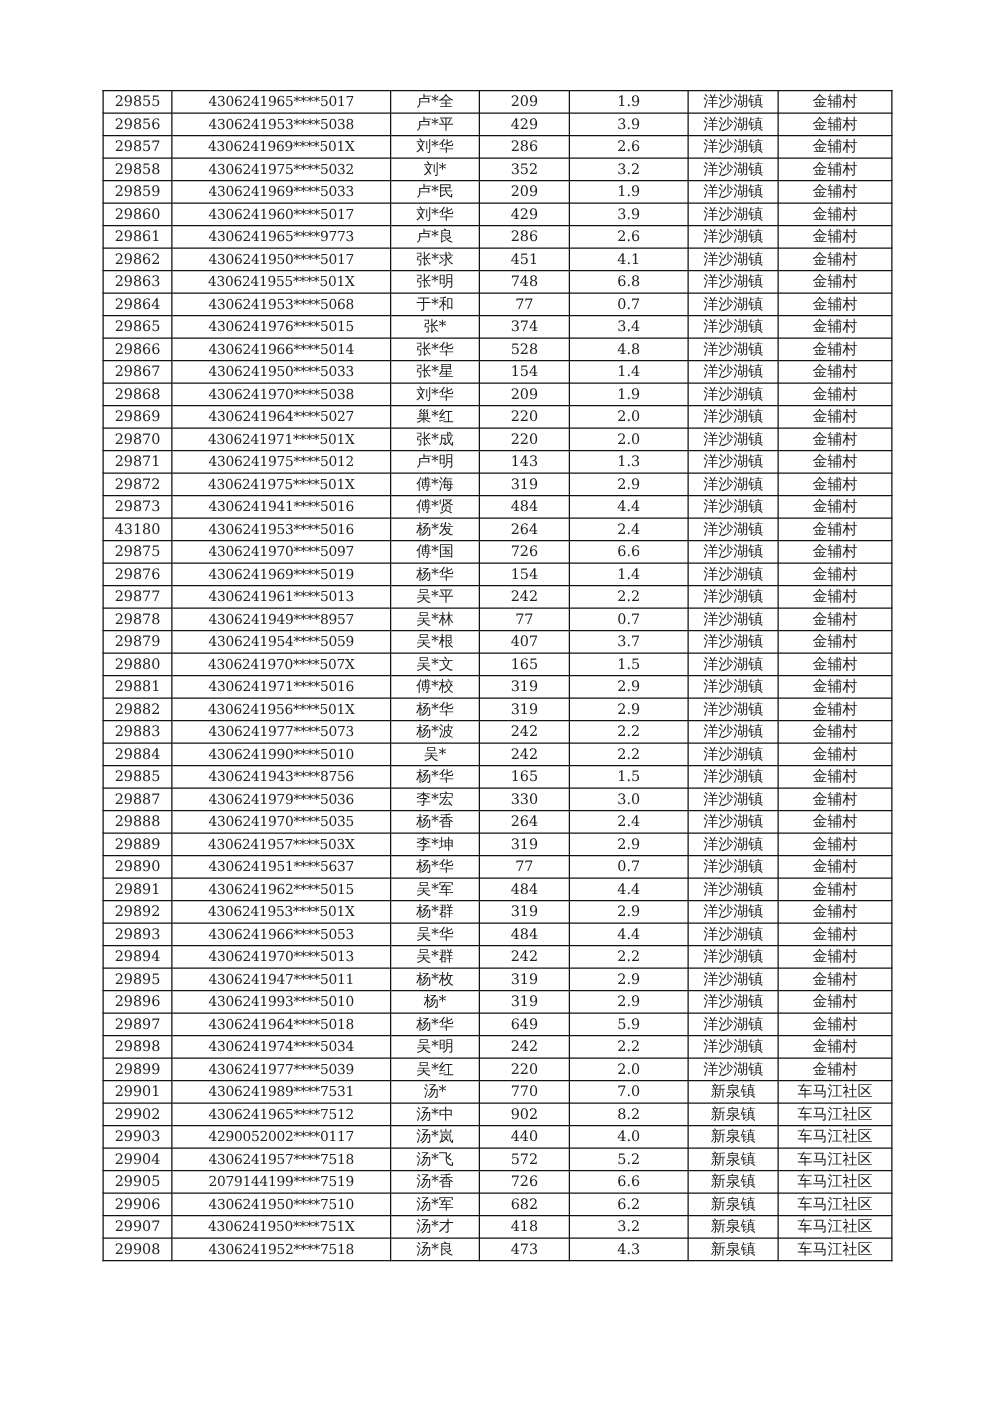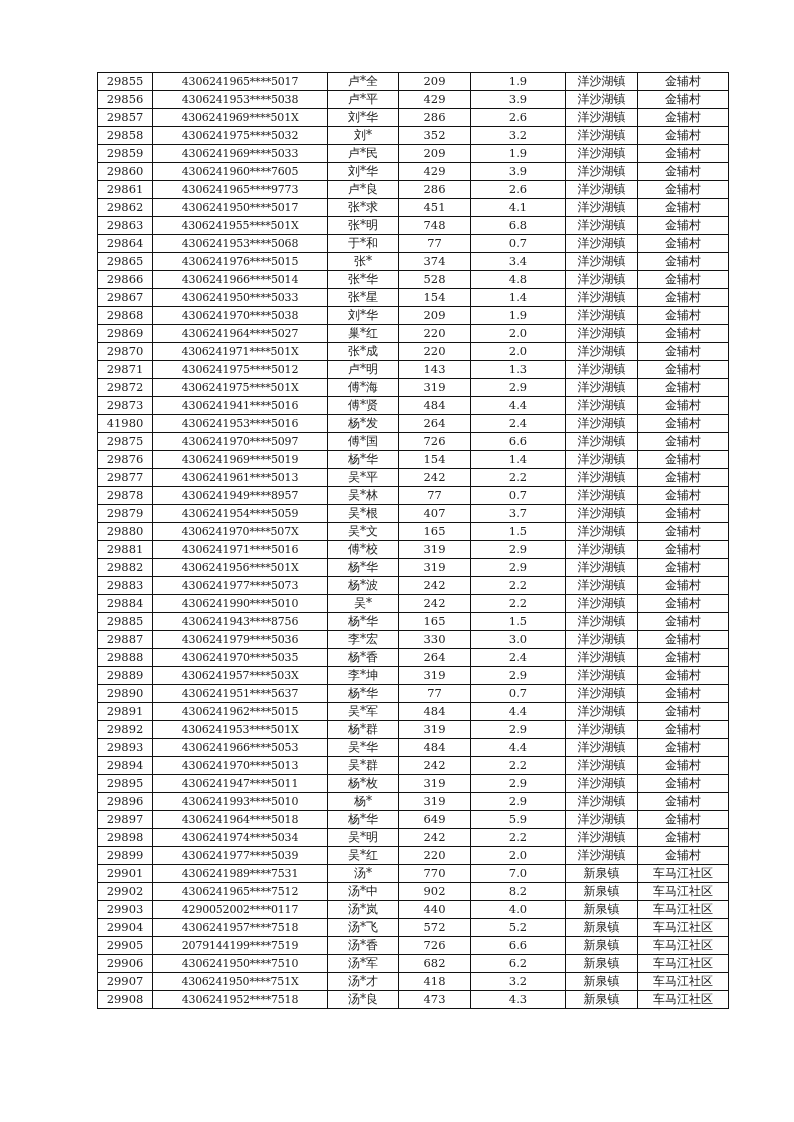--- a/index.html
+++ b/index.html
@@ -1,18 +1,18 @@
 <!DOCTYPE html>
 <html><head>
 <meta charset="utf-8">
 <style>
   html, body { margin: 0; padding: 0; background: #ffffff; }
   body { width: 794px; height: 1122px; position: relative; overflow: hidden;
          font-family: "DejaVu Serif", "Liberation Serif", serif; color: #222; }
-  #sheet { position: absolute; left: 97px; top: 72px; border-collapse: collapse;
+  #sheet { position: absolute; left: 82px; top: 72px; border-collapse: collapse;
            table-layout: fixed; width: 631px; border: 1.5px solid #111; padding-left: 40px; }
   #sheet td { border: 1px solid #111; height: 17px; padding: 0; font-size: 11.5px;
               line-height: 17px; text-align: center; white-space: nowrap; overflow: hidden; }
   #sheet td.c-id { letter-spacing: -0.2px; font-size: 11px; }
   #sheet td.c-name, #sheet td.c-town, #sheet td.c-village { font-size: 12px; }
   col.w0 { width: 55px; } col.w1 { width: 175px; } col.w2 { width: 71px; }
   col.w3 { width: 72px; } col.w4 { width: 95px; } col.w5 { width: 72px; } col.w6 { width: 91px; }
 </style>
 </head>
 <body>
@@ -68,21 +68,21 @@
         <td class="c-no">29859</td>
         <td class="c-id">4306241969****5033</td>
         <td class="c-name">卢*民</td>
         <td class="c-area">209</td>
         <td class="c-amount">1.9</td>
         <td class="c-town">洋沙湖镇</td>
         <td class="c-village">金辅村</td>
       </tr>
       <tr>
         <td class="c-no">29860</td>
-        <td class="c-id">4306241960****7605</td>
+        <td class="c-id">4306241960****5017</td>
         <td class="c-name">刘*华</td>
         <td class="c-area">429</td>
         <td class="c-amount">3.9</td>
         <td class="c-town">洋沙湖镇</td>
         <td class="c-village">金辅村</td>
       </tr>
       <tr>
         <td class="c-no">29861</td>
         <td class="c-id">4306241965****9773</td>
         <td class="c-name">卢*良</td>
@@ -193,21 +193,21 @@
       <tr>
         <td class="c-no">29873</td>
         <td class="c-id">4306241941****5016</td>
         <td class="c-name">傅*贤</td>
         <td class="c-area">484</td>
         <td class="c-amount">4.4</td>
         <td class="c-town">洋沙湖镇</td>
         <td class="c-village">金辅村</td>
       </tr>
       <tr>
-        <td class="c-no">41980</td>
+        <td class="c-no">43180</td>
         <td class="c-id">4306241953****5016</td>
         <td class="c-name">杨*发</td>
         <td class="c-area">264</td>
         <td class="c-amount">2.4</td>
         <td class="c-town">洋沙湖镇</td>
         <td class="c-village">金辅村</td>
       </tr>
       <tr>
         <td class="c-no">29875</td>
         <td class="c-id">4306241970****5097</td>

